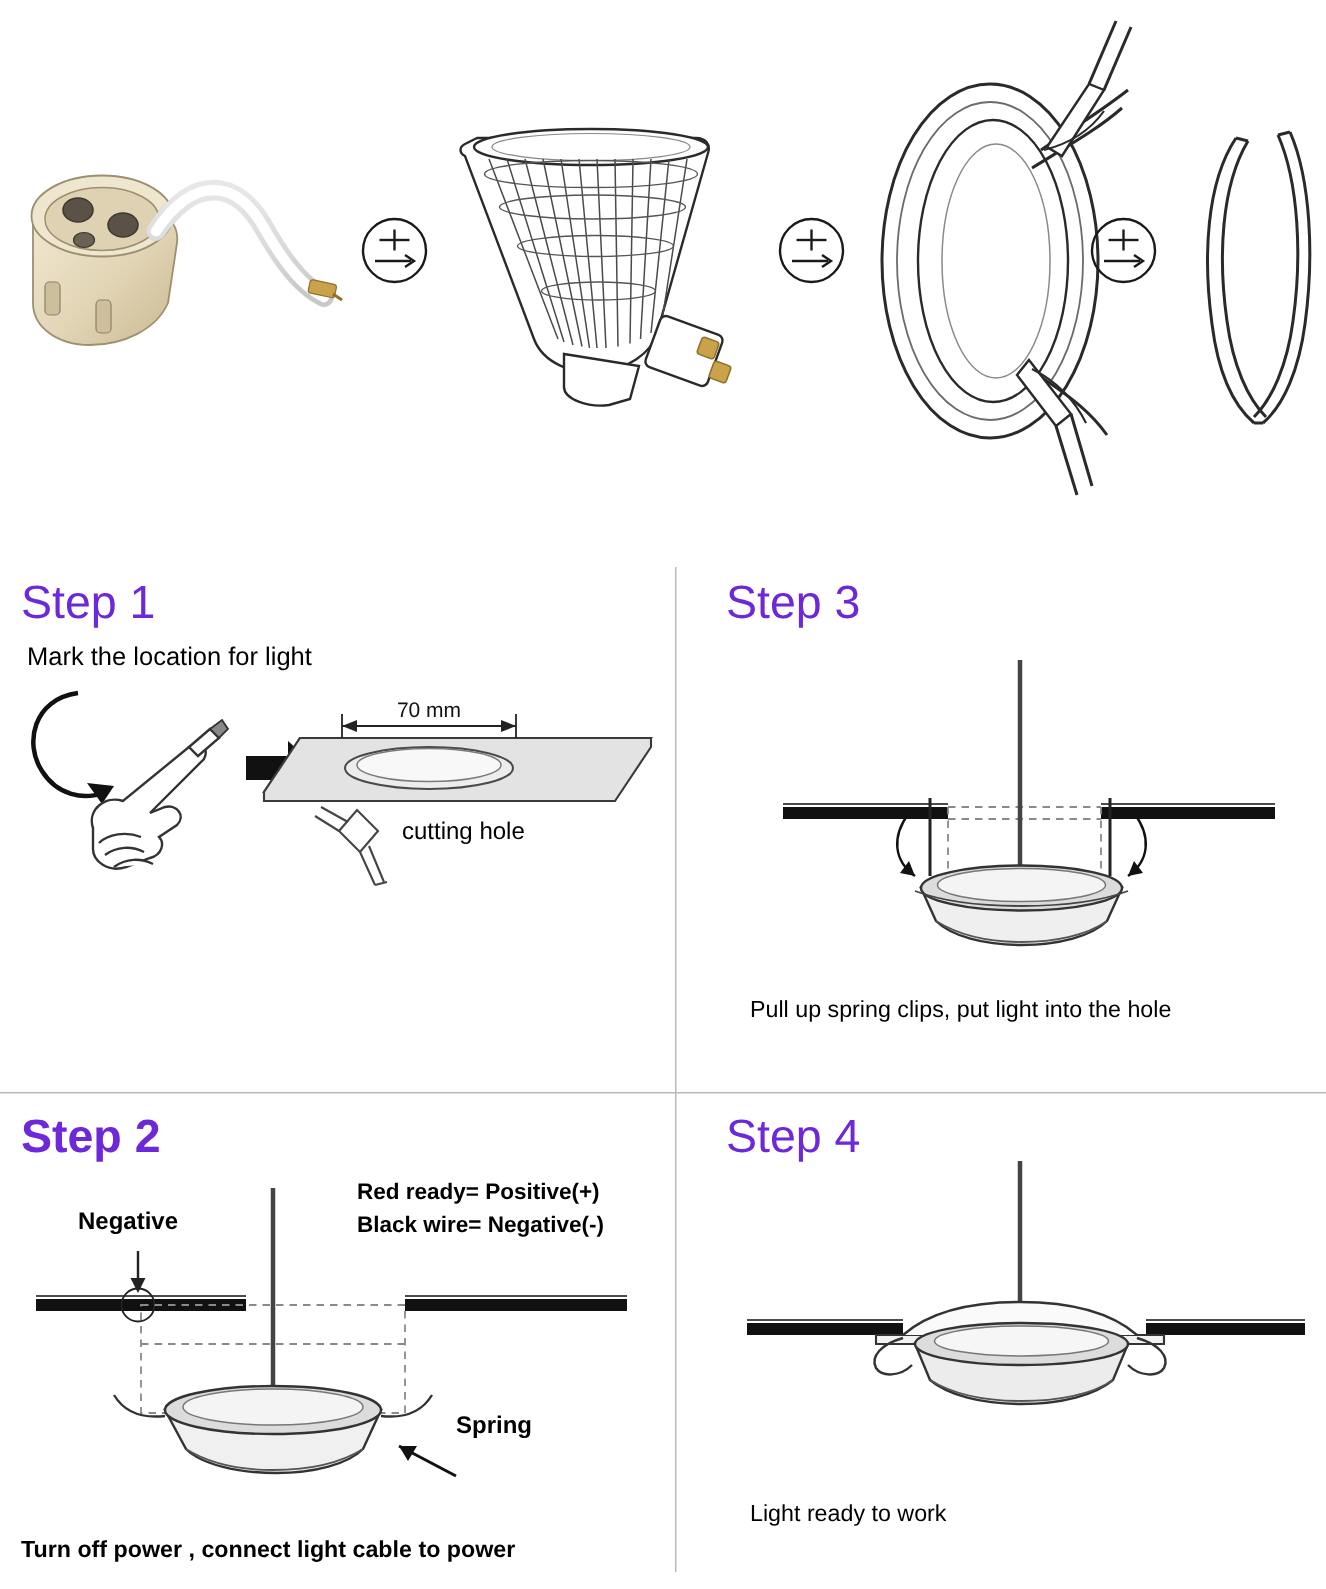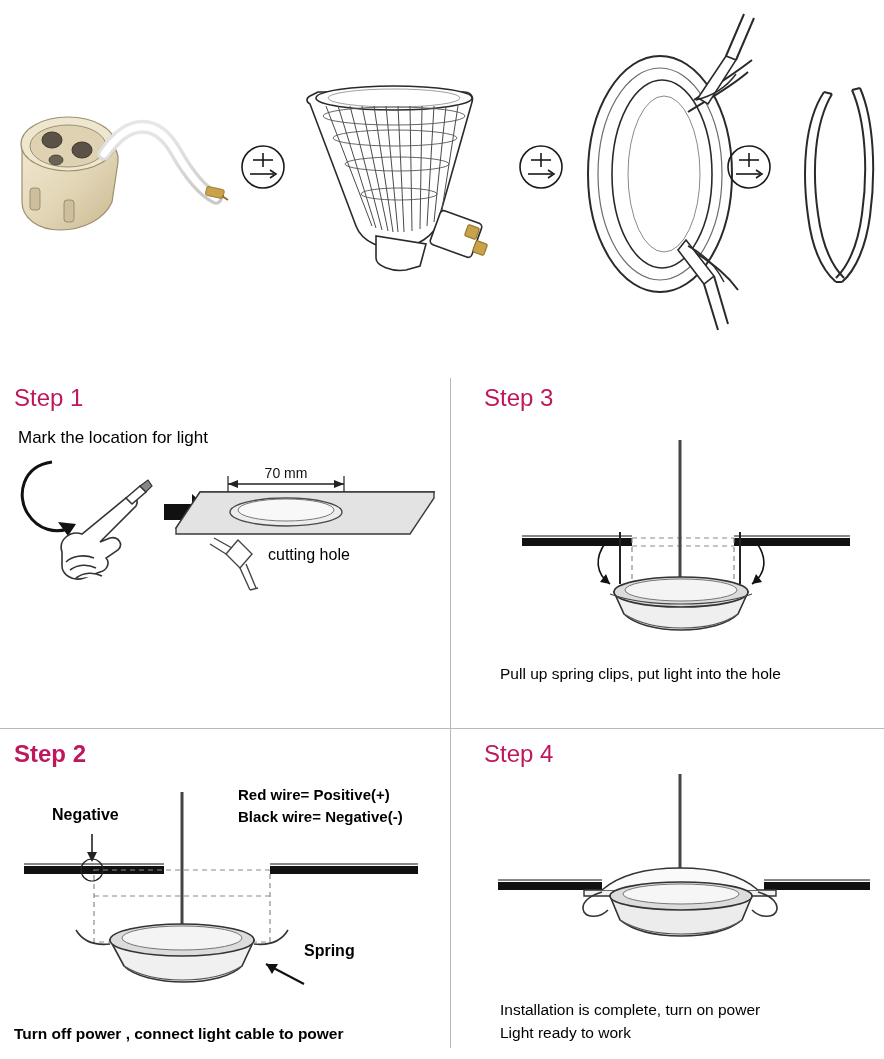--- a/index.html
+++ b/index.html
@@ -71,22 +71,22 @@
     top: 728px;
     width: 434px;
     height: 1px;
   }
 
   
   .step {
     position: absolute;
   }
   .step-title {
-    font-size: 24px;
-    color: #be185d;
+    font-size: 31px;
+    color: #6d28d9;
   }
   .step-caption {
     font-size: 15.5px;
     color: #000;
     line-height: 1.5;
   }
   .small-label {
     font-size: 17px;
     color: #000;
   }
@@ -315,21 +315,21 @@
         </g>
       </svg>
     </div>
     <div id="step1-cutting-label">cutting hole</div>
   </div>
 
   <div class="step" id="step2">
     <div class="step-title" id="step2-title">Step 2</div>
 
     <div id="step2-wire-note">
-      <div>Red wire= Positive(+)</div>
+      <div>Red ready= Positive(+)</div>
       <div>Black wire= Negative(-)</div>
     </div>
 
     <div id="step2-art">
       <svg width="430" height="240" viewBox="0 0 430 240">
 
         <path d="M10,88 L150,88 L150,96 L10,96 Z" fill="#111"></path>
         <path d="M256,88 L404,88 L404,96 L256,96 Z" fill="#111"></path>
 
         <line x1="10" y1="86" x2="150" y2="86" stroke="#111" stroke-width="1"></line>
@@ -421,18 +421,17 @@
         <path d="M126,126 L268,126 L258,150 C246,160 224,166 197,166 C170,166 148,160 136,150 Z" fill="#ececec" stroke="#333" stroke-width="1.6"></path>
         <ellipse cx="197" cy="126" rx="71" ry="14" fill="#dcdcdc" stroke="#333" stroke-width="1.6"></ellipse>
         <ellipse cx="197" cy="124" rx="58" ry="10" fill="#f6f6f6" stroke="#777" stroke-width="1"></ellipse>
         <path d="M136,150 C152,160 174,164 197,164 C220,164 244,160 258,150" fill="none" stroke="#555" stroke-width="1.2"></path>
 
         <path d="M118,122 C104,126 96,134 100,142 C104,148 116,148 124,140" fill="none" stroke="#333" stroke-width="1.6"></path>
         <path d="M274,122 C288,126 296,134 292,142 C288,148 276,148 268,140" fill="none" stroke="#333" stroke-width="1.6"></path>
       </svg>
     </div>
     <div class="step-caption" id="step4-caption">
-      <div>Installation is complete, turn on power</div>
       <div>Light ready to work</div>
     </div>
   </div>
 
 </div>
 
 </body></html>

